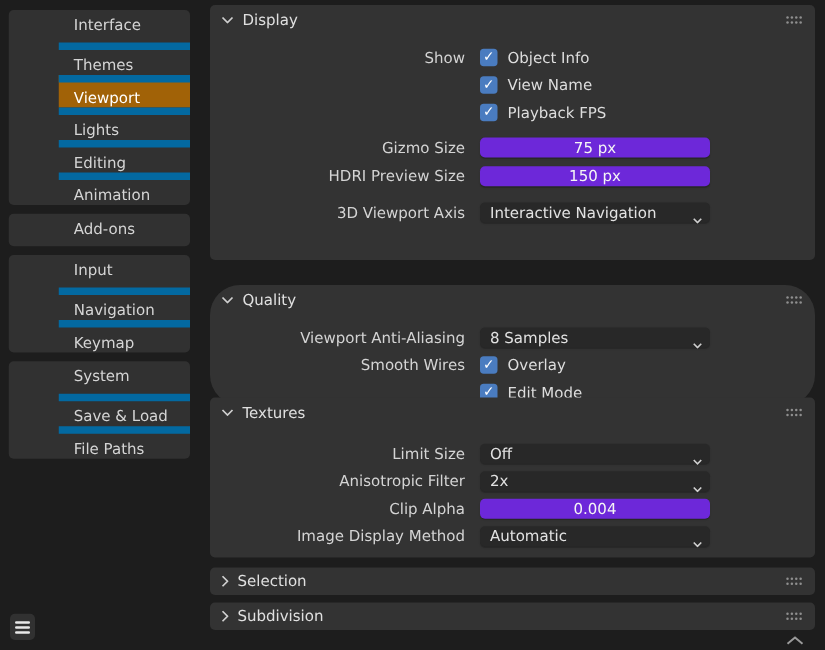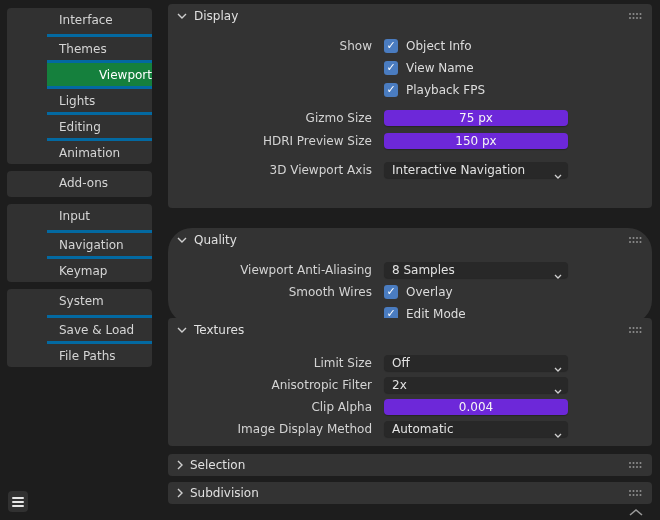--- a/index.html
+++ b/index.html
@@ -18,25 +18,25 @@
   .side-group {
     position: absolute; left: 7px; width: 145px;
     border-radius: 4px; overflow: hidden;
     background: #313131;
     padding-left: 40px;
   }
   .side-item {
     height: 26px; line-height: 25px;
     padding-left: 12px;
     color: #d5d5d5;
-    border-top: 3px solid #0369a1;
+    border-top: 6px solid #0369a1;
     cursor: default;
   }
   .side-item:first-child { border-top: none; }
-  .side-item.active { background: #15803d; color: #ffffff; text-align: right; }
+  .side-item.active { background: #a16207; color: #ffffff; }
   #group-main   { top: 8px;   }
   #group-addons { top: 171px; }
   #group-input  { top: 204px; }
   #group-system { top: 289px; }
 
   
   .panel {
     position: absolute; left: 168px; width: 484px;
     background: #333333;
     border-radius: 4px;

